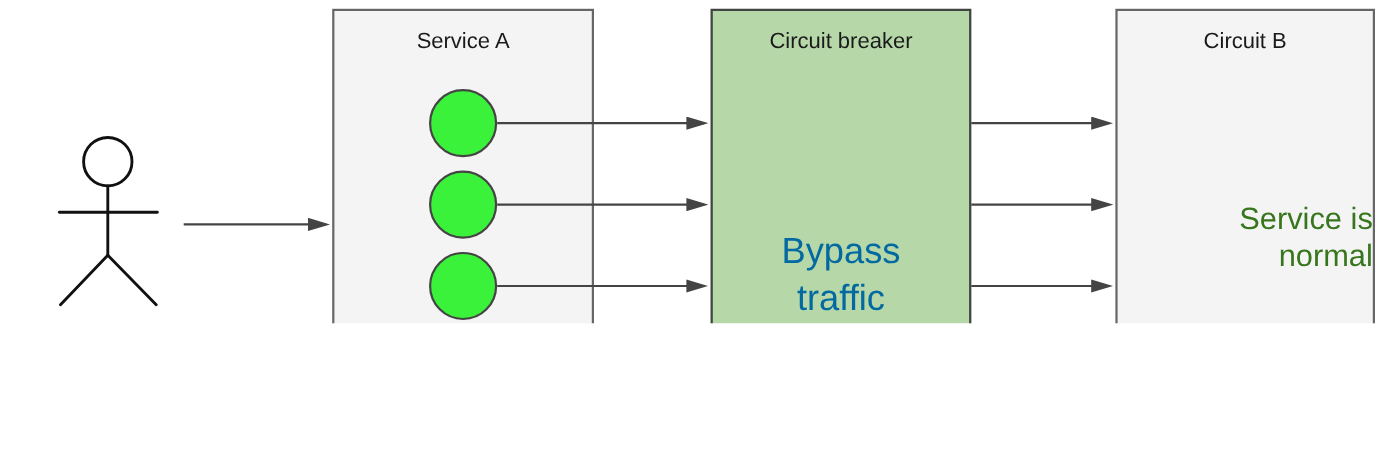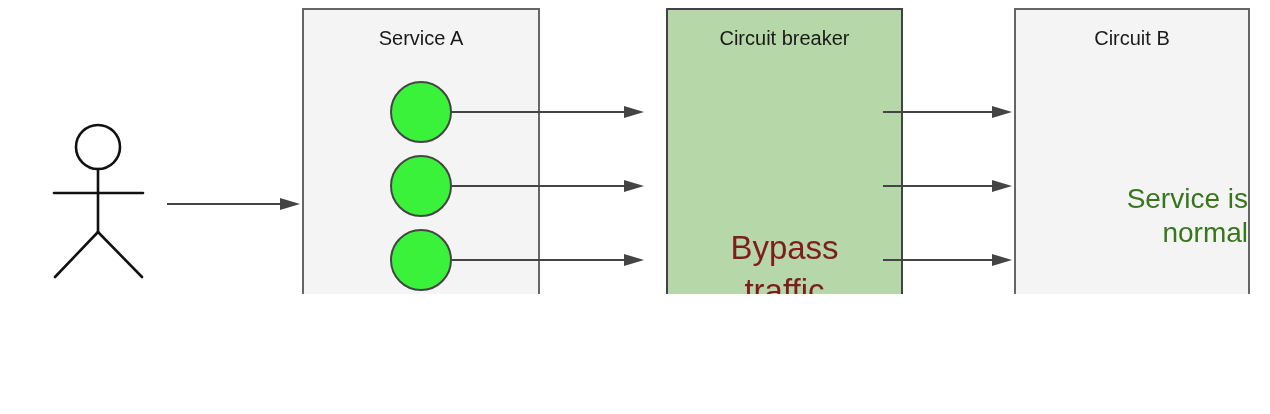--- a/index.html
+++ b/index.html
@@ -35,32 +35,31 @@
   }
   .box-title {
     padding-top:17px;
     text-align:center;
     font-size:20px;
     color:var(--text-dark);
     white-space:nowrap;
   }
   .box.service-a { left:302px; width:234px; height:385px; }
   .box.breaker {
-    left:666px; width:233px; height:385px;
+    left:646px; width:233px; height:385px;
     background:var(--breaker-fill);
     border-color:var(--breaker-border);
   }
   .box.service-b { left:1014px; width:232px; height:384px; }
   .breaker-body {
     position:absolute; top:196px; left:0; width:100%;
     text-align:center;
     font-size:33px; font-weight:500; line-height:43px;
-    color:#7f1d1d;
+    color:#0369a1;
     white-space:pre-line;
-    margin-top:20px;
   }
   .status-text {
     position:absolute; top:172px; left:0; width:100%;
     text-align:right;
     font-size:28px; line-height:34px;
     color:var(--status-green);
     white-space:pre-line;
   }
   .instance-circle {
     position:absolute;

